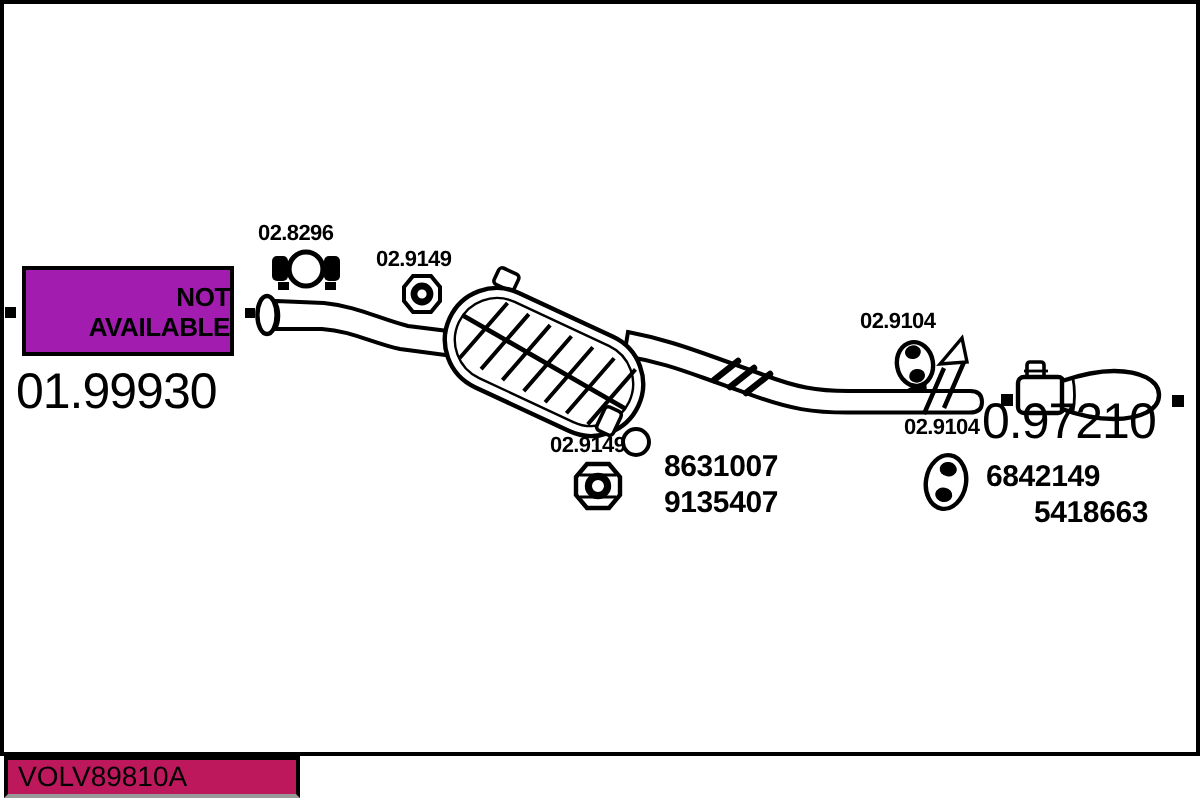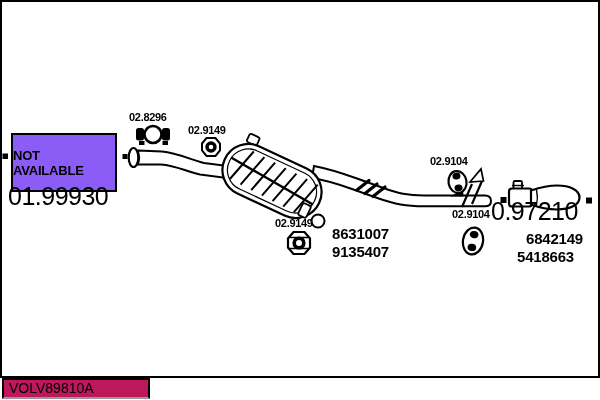--- a/index.html
+++ b/index.html
@@ -5,23 +5,23 @@
   html,body{margin:0;padding:0;background:#fff}
   .wrap{position:relative;width:600px;height:400px;background:#fff;
         font-family:"Liberation Sans",sans-serif;color:#000;overflow:hidden}
   .diagram{position:absolute;left:0;top:0;width:600px;height:378px;
            border:2px solid #000;box-sizing:border-box;background:#fff}
   svg.art{position:absolute;left:0;top:0;width:596px;height:374px;display:block}
   .lbl{position:absolute;white-space:nowrap;line-height:1.05;color:#000}
   .code-sm{font-weight:bold;font-size:11px;letter-spacing:-0.3px}
   .code-lg{font-size:25px;letter-spacing:-0.5px}
   .oem{font-weight:bold;font-size:15px;letter-spacing:-0.2px}
-  .na-box{position:absolute;left:9px;top:131px;width:106px;height:59px;
-          border:2px solid #000;box-sizing:border-box;background:#8b5cf6;
-          display:flex;flex-direction:column;align-items:flex-start;justify-content:center;
+  .na-box{position:absolute;left:9px;top:131px;width:106px;height:45px;
+          border:2px solid #000;box-sizing:border-box;background:#a21caf;
+          display:flex;flex-direction:column;align-items:flex-end;justify-content:center;
           font-weight:bold;font-size:13px;line-height:15px;letter-spacing:-0.2px}
   .footer-box{position:absolute;left:2px;top:378px;width:148px;height:21px;
               border:2px solid #000;border-bottom-color:#999;box-sizing:border-box;
               background:#be185d;font-size:14px;line-height:16px;padding-left:5px;overflow:hidden}
 </style>
 </head>
 <body>
 
 <div class="wrap">
   <div class="diagram">
@@ -124,20 +124,20 @@
     <div class="lbl code-sm" style="left:273px;top:216px;width:44px">02.9149</div>
 
     <div class="lbl oem" style="left:330px;top:224px;width:60px">8631007</div>
     <div class="lbl oem" style="left:330px;top:242px;width:60px">9135407</div>
 
     <div class="lbl code-sm" style="left:428px;top:154px;width:44px">02.9104</div>
 
     <div class="lbl code-sm" style="left:450px;top:207px;width:44px">02.9104</div>
 
     <div class="lbl code-lg" style="left:489px;top:196px;width:110px">0.97210</div>
-    <div class="lbl oem" style="left:524px;top:229px;width:60px">6842149</div>
+    <div class="lbl oem" style="left:491px;top:229px;width:60px">6842149</div>
     <div class="lbl oem" style="left:515px;top:247px;width:60px">5418663</div>
   </div>
 
   <div class="footer-box">
     <span>VOLV89810A</span>
   </div>
 </div>
 
 </body></html>

